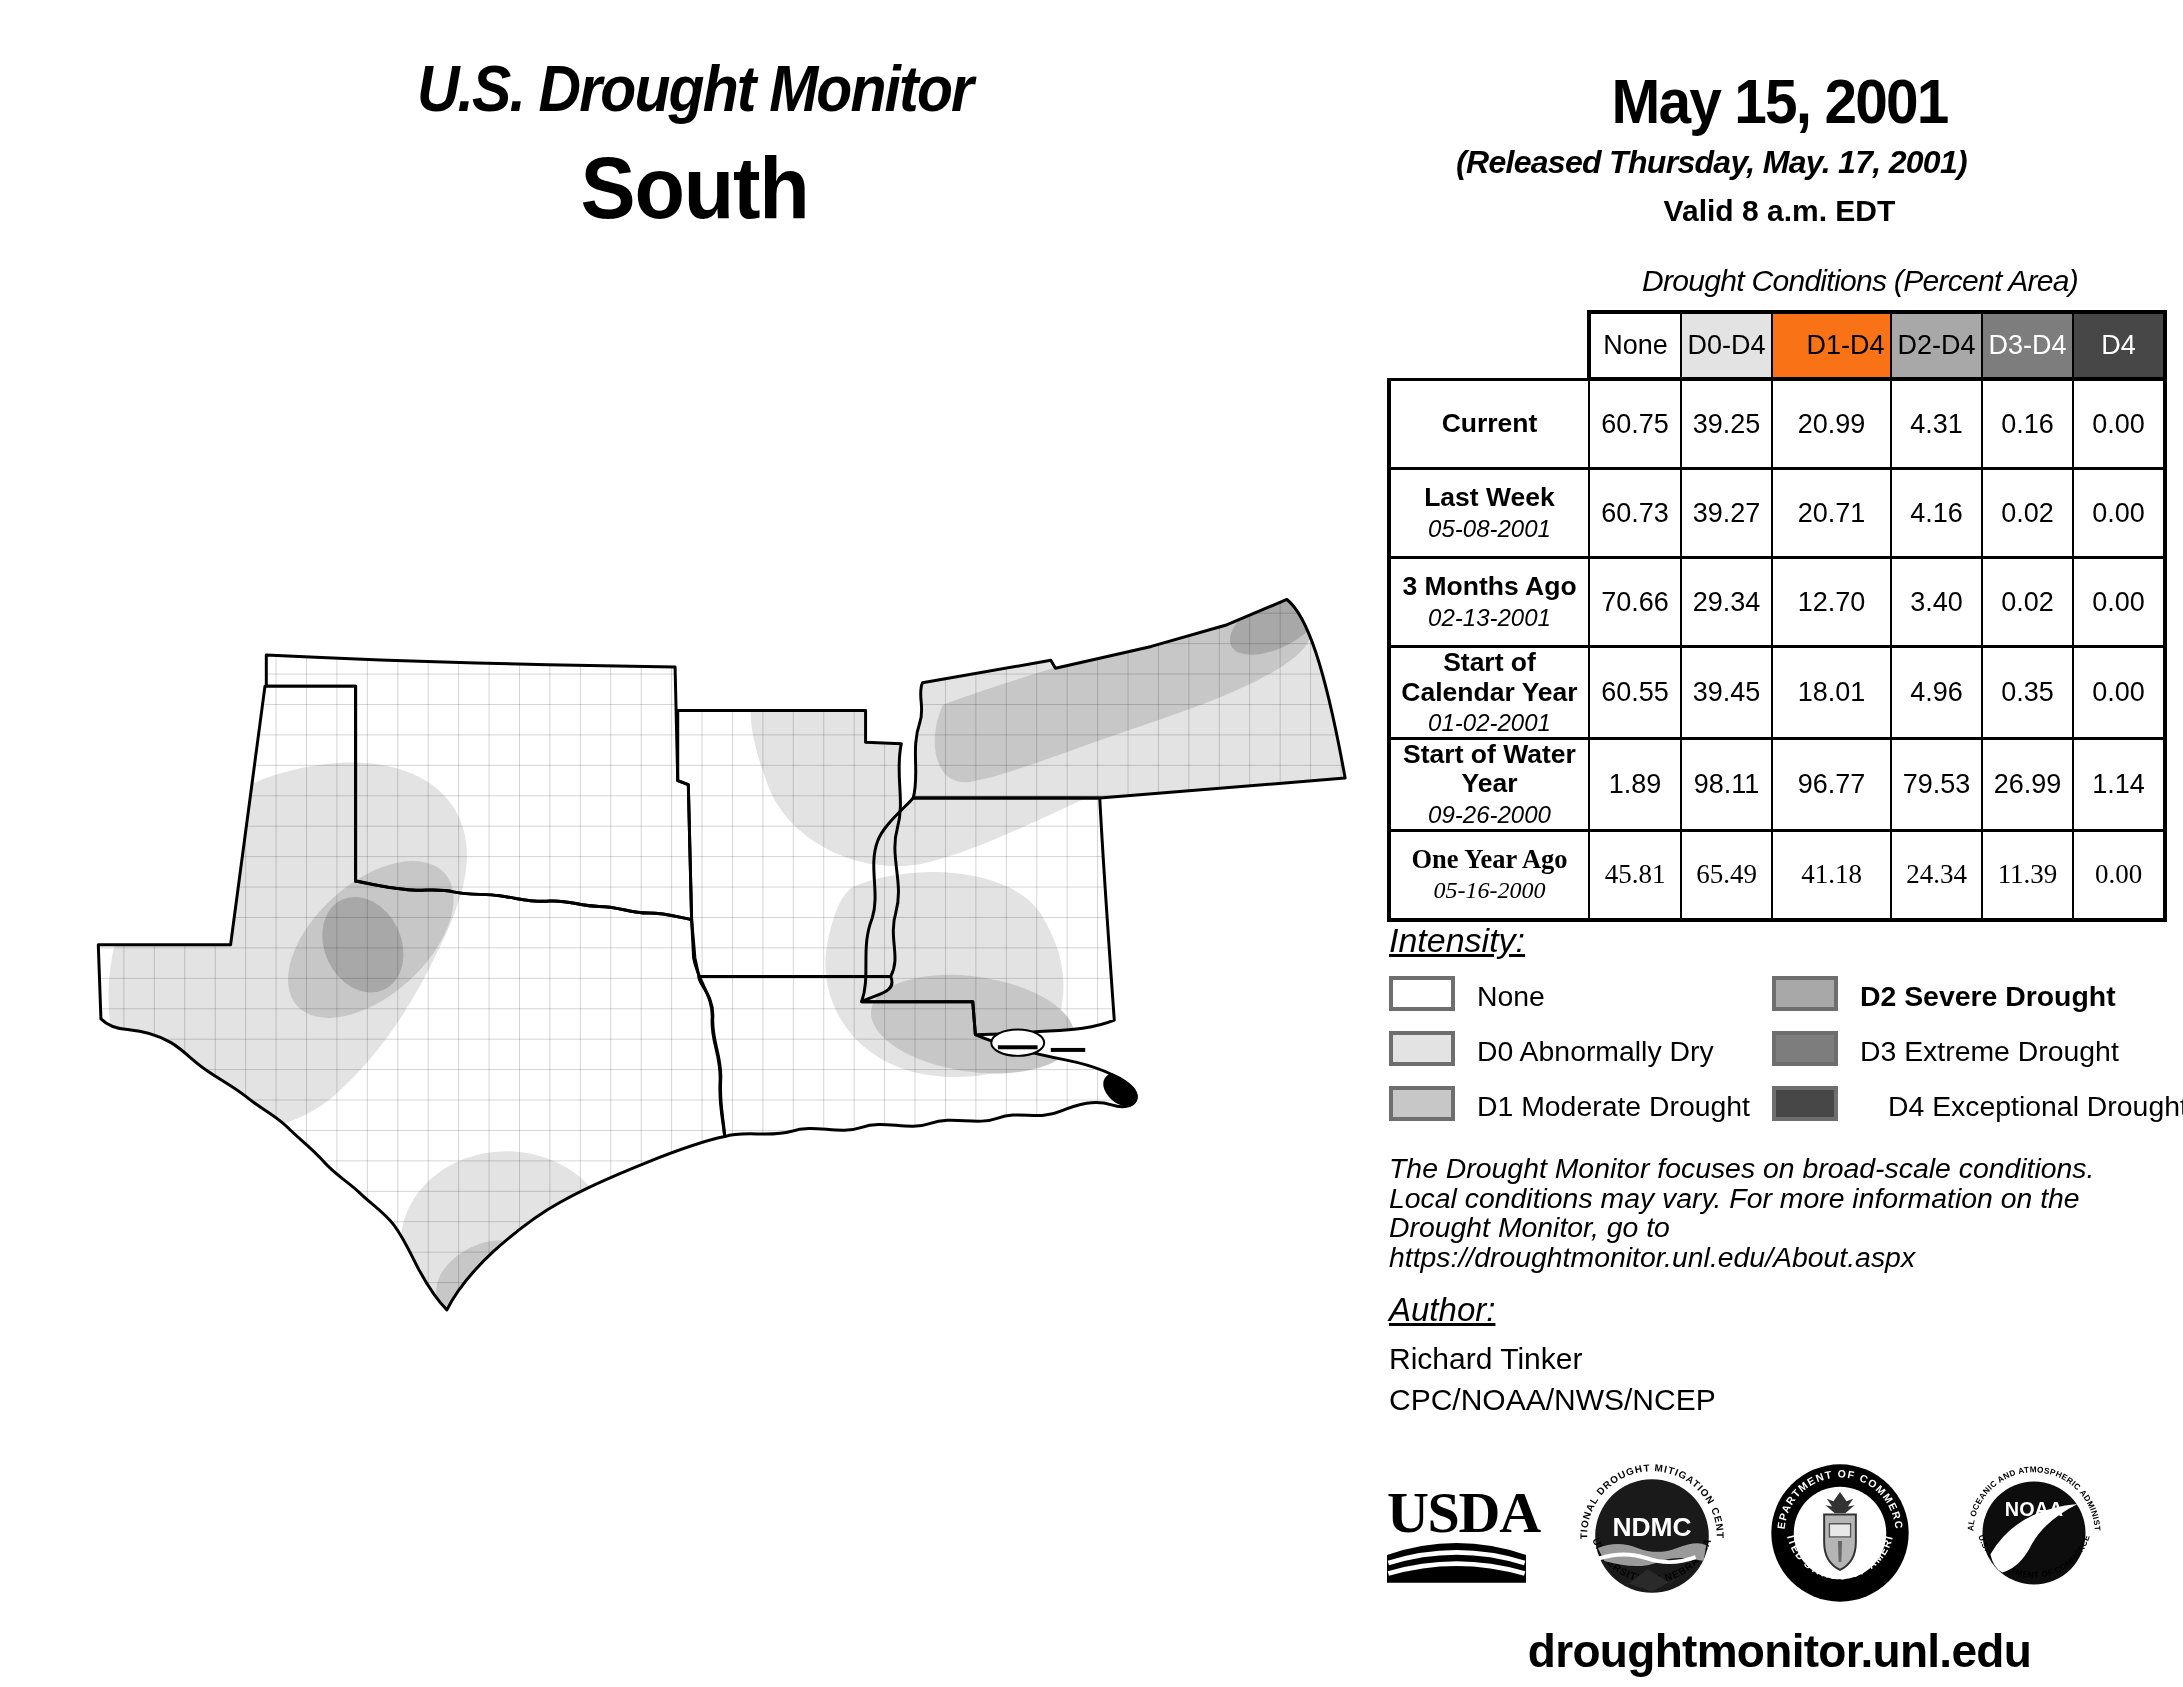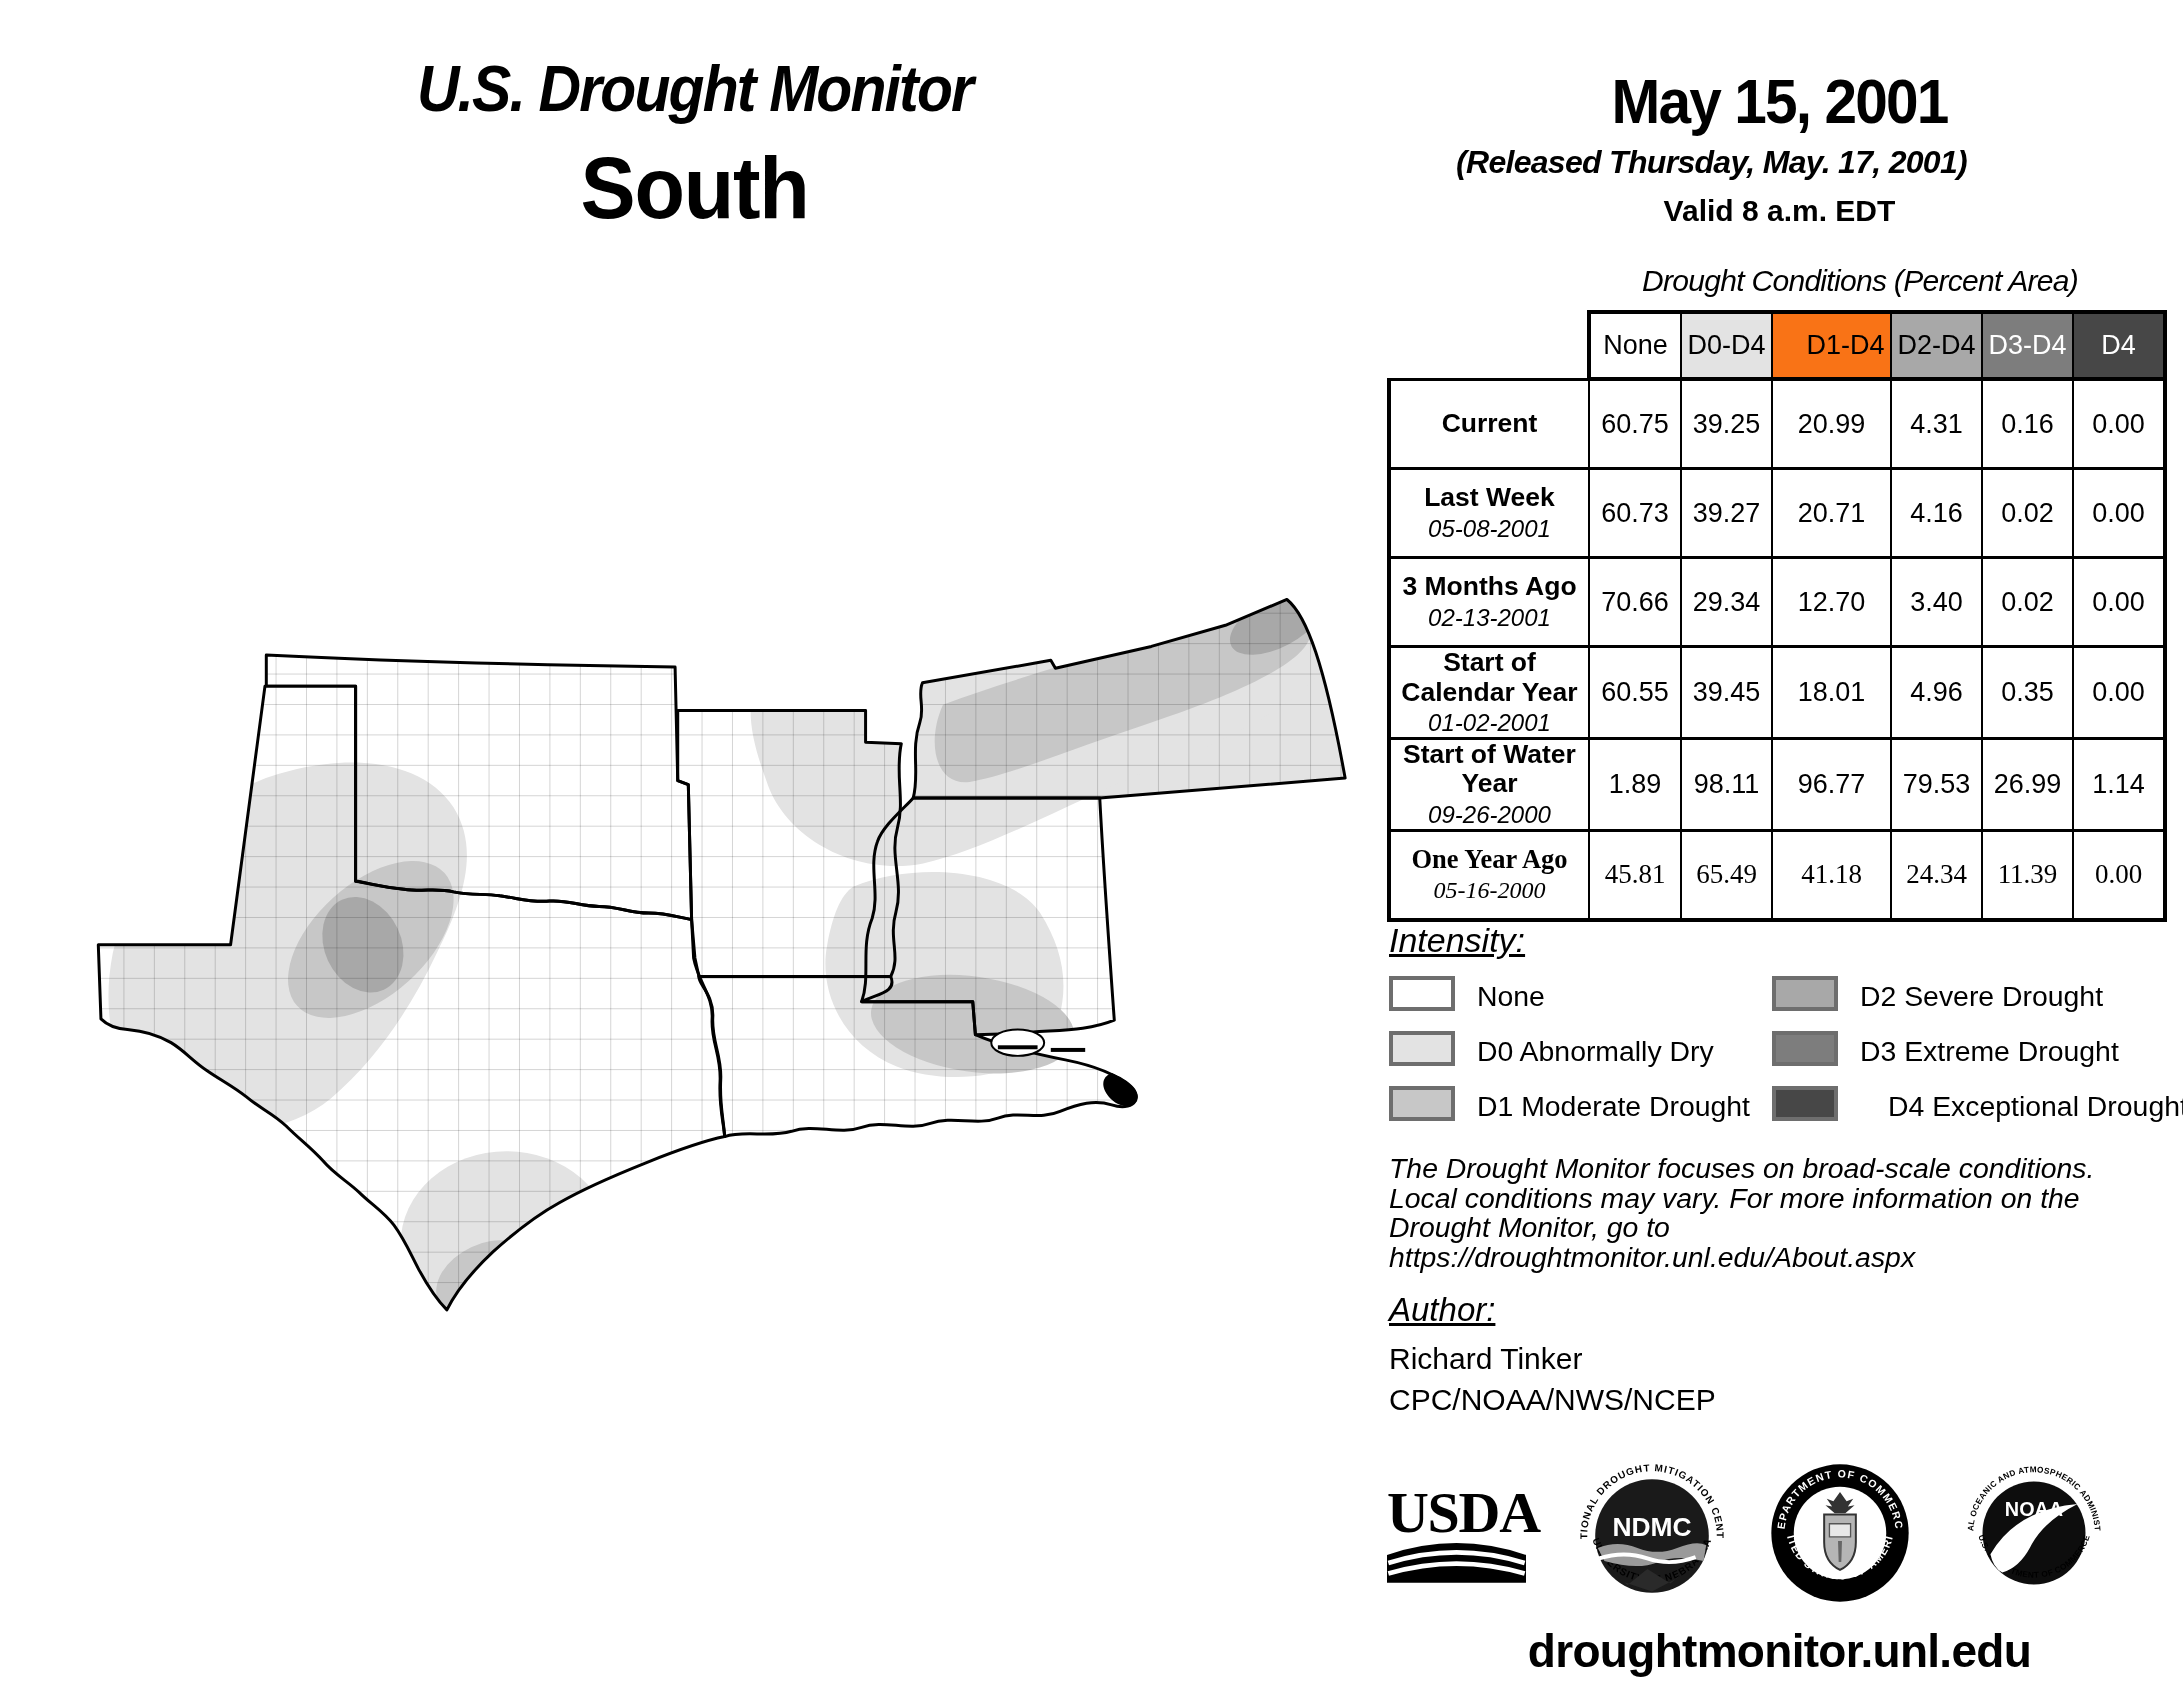--- a/index.html
+++ b/index.html
@@ -153,21 +153,21 @@
 <div class="abs" id="intensity-heading">Intensity:</div>
 
 <div class="sw" style="left: 1389px; top: 976px; background: rgb(255, 255, 255);"></div>
 <div class="swlabel" style="left:1477px;top:980px;">None</div>
 <div class="sw" style="left: 1389px; top: 1031px; background: rgb(227, 227, 227);"></div>
 <div class="swlabel" style="left:1477px;top:1035px;text-align:right;">D0 Abnormally Dry</div>
 <div class="sw" style="left: 1389px; top: 1086px; background: rgb(199, 199, 199);"></div>
 <div class="swlabel" style="left:1477px;top:1090px;">D1 Moderate Drought</div>
 
 <div class="sw" style="left: 1772px; top: 976px; background: rgb(168, 168, 168);"></div>
-<div class="swlabel" style="left:1860px;top:980px;">D2 Severe Drought</div>
+<div class="swlabel" style="left:1860px;top:980px;font-weight:bold;">D2 Severe Drought</div>
 <div class="sw" style="left: 1772px; top: 1031px; background: rgb(125, 125, 125);"></div>
 <div class="swlabel" style="left:1860px;top:1035px;">D3 Extreme Drought</div>
 <div class="sw" style="left: 1772px; top: 1086px; background: rgb(71, 71, 71);"></div>
 <div class="swlabel" style="left:1888px;top:1090px;">D4 Exceptional Drought</div>
 
 <div class="abs" id="disclaimer">
   <div>The Drought Monitor focuses on broad-scale conditions.</div>
   <div>Local conditions may vary. For more information on the</div>
   <div>Drought Monitor, go to https://droughtmonitor.unl.edu/About.aspx</div>
 </div>

